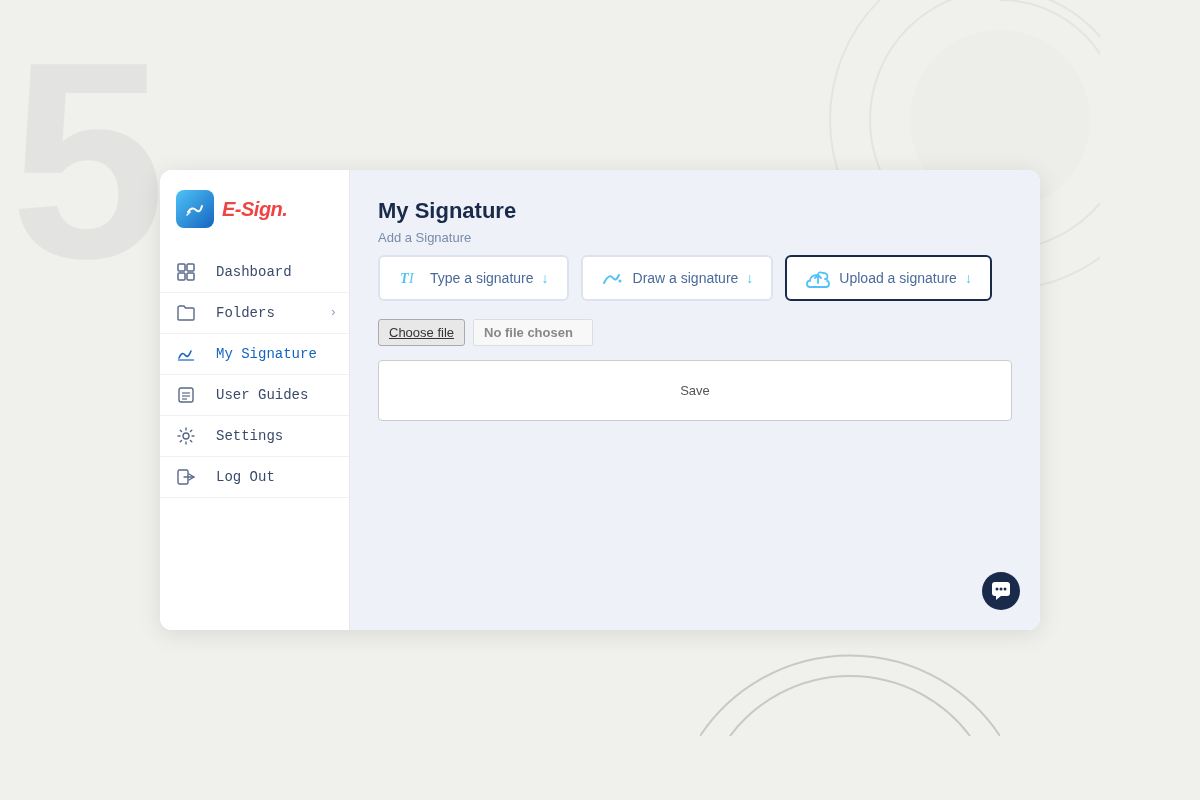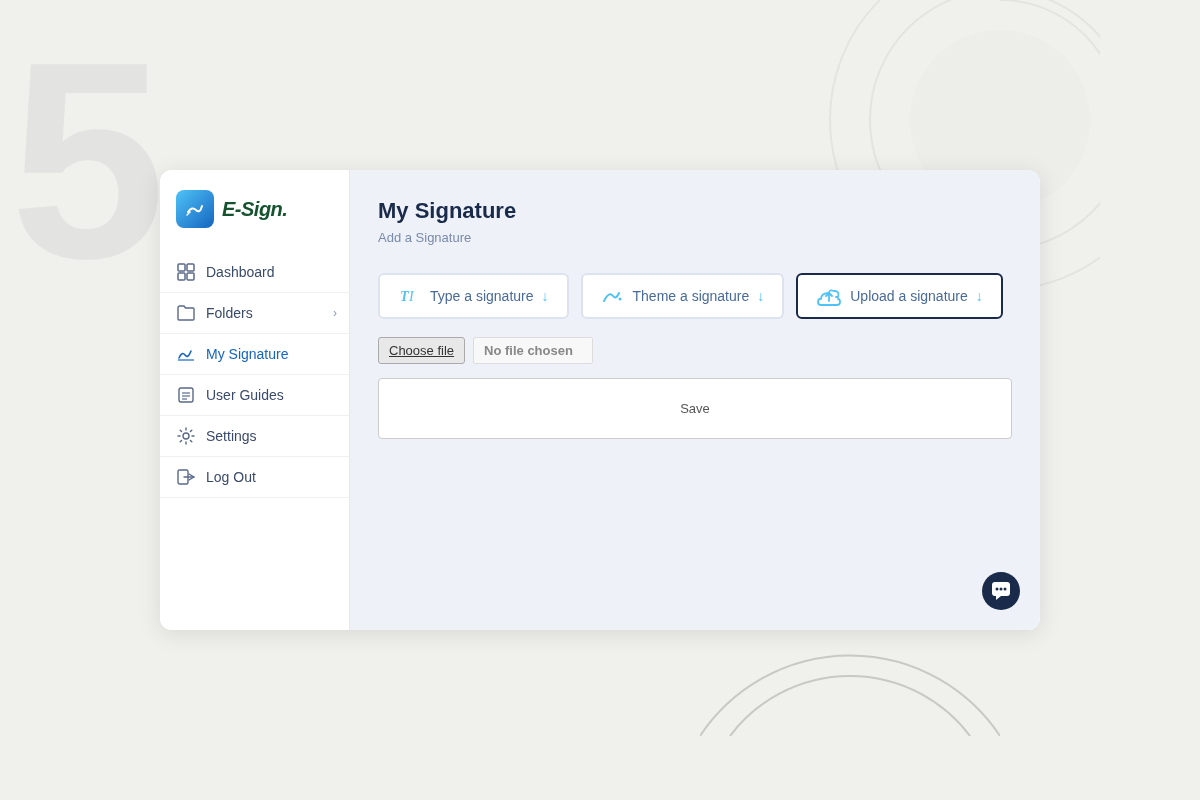--- a/index.html
+++ b/index.html
@@ -85,40 +85,41 @@
       display: flex;
       align-items: center;
       justify-content: center;
       color: white;
       font-size: 18px;
     }
 
     .logo-text {
       font-size: 20px;
       font-weight: 600;
-      color: #14532d;
+      color: #ef4444;
       font-style: italic;
       letter-spacing: -0.5px;
     }
 
     .logo-text span {
       font-weight: 800;
     }
 
     .nav-item {
       display: flex;
       align-items: center;
-      gap: 10px;
+      gap: 20px;
       padding: 10px 16px;
       cursor: pointer;
       color: #3a4a6a;
       font-size: 14px;
       border-bottom: 1px solid #f0f0f0;
       position: relative;
       text-decoration: none;
+      font-family: Liberation Mono, monospace;
     }
 
     .nav-item.active {
       color: #1565c0;
       font-weight: 500;
     }
 
     .nav-icon {
       width: 20px;
       height: 20px;
@@ -153,21 +154,21 @@
     .page-title {
       font-size: 22px;
       font-weight: 600;
       color: #1a2a4a;
       margin-bottom: 6px;
     }
 
     .page-subtitle {
       font-size: 13px;
       color: #7a8aaa;
-      margin-bottom: 28px;
+      margin-bottom: 10px;
     }
 
     
     .signature-tabs {
       display: flex;
       gap: 12px;
       margin-bottom: 18px;
     }
 
     .sig-tab {
@@ -393,21 +394,21 @@
         <span class="sig-tab-arrow">↓</span>
       </div>
 
       <div class="sig-tab">
         <div class="sig-tab-icon">
           <svg width="24" height="20" viewBox="0 0 24 20" fill="none">
             <path d="M3 15 Q8 5 12 10 Q15 14 18 7" stroke="#4fc3f7" stroke-width="2" fill="none" stroke-linecap="round"></path>
             <circle cx="19" cy="13" r="1.5" fill="#4fc3f7"></circle>
           </svg>
         </div>
-        <span class="sig-tab-label">Theme a signature</span>
+        <span class="sig-tab-label">Draw a signature</span>
         <span class="sig-tab-arrow">↓</span>
       </div>
 
       <div class="sig-tab active">
         <div class="sig-tab-icon">
           <svg width="26" height="22" viewBox="0 0 26 22" fill="none">
             <path d="M5 14 Q5 8 13 8 Q13 4 18 6 Q24 6 22 12 L20 12" stroke="#4fc3f7" stroke-width="1.8" fill="none" stroke-linecap="round" stroke-linejoin="round"></path>
             <path d="M4 14 Q2 14 2 17 Q2 20 5 20 L21 20 Q24 20 24 17 Q24 14 22 14" stroke="#4fc3f7" stroke-width="1.8" fill="none" stroke-linecap="round"></path>
             <path d="M13 8 L13 16 M10 11 L13 8 L16 11" stroke="#4fc3f7" stroke-width="1.8" stroke-linecap="round" stroke-linejoin="round"></path>
           </svg>

